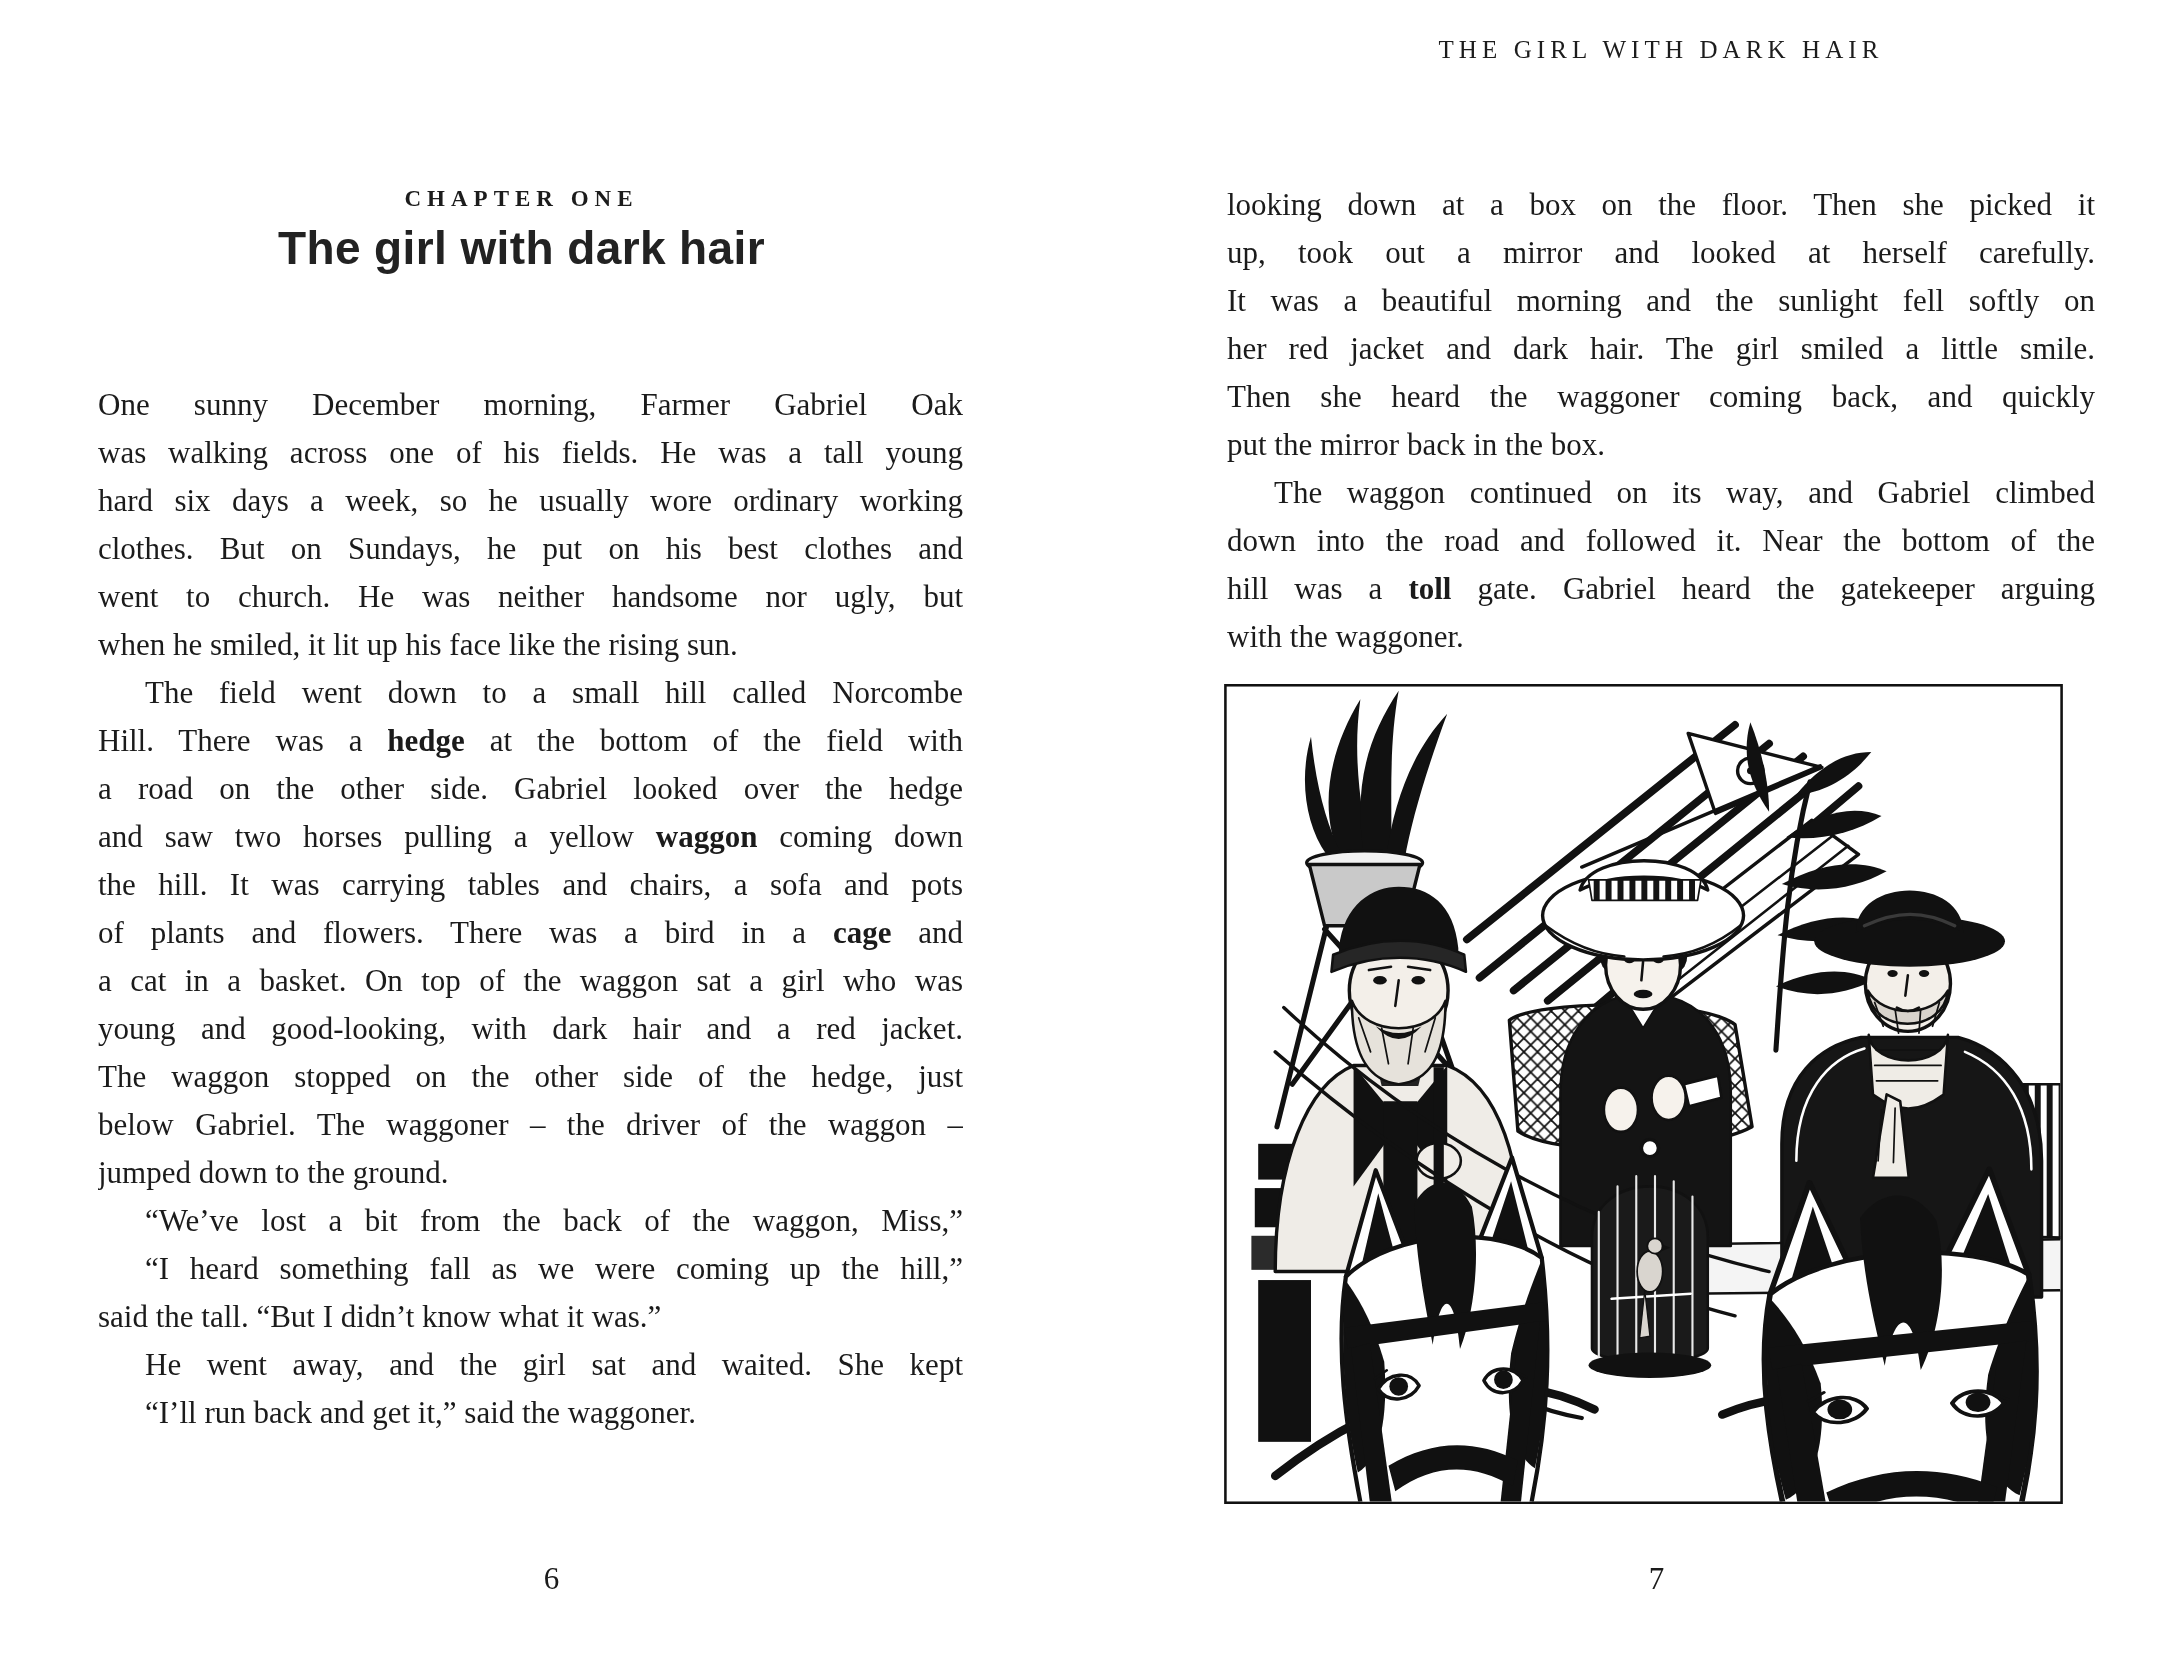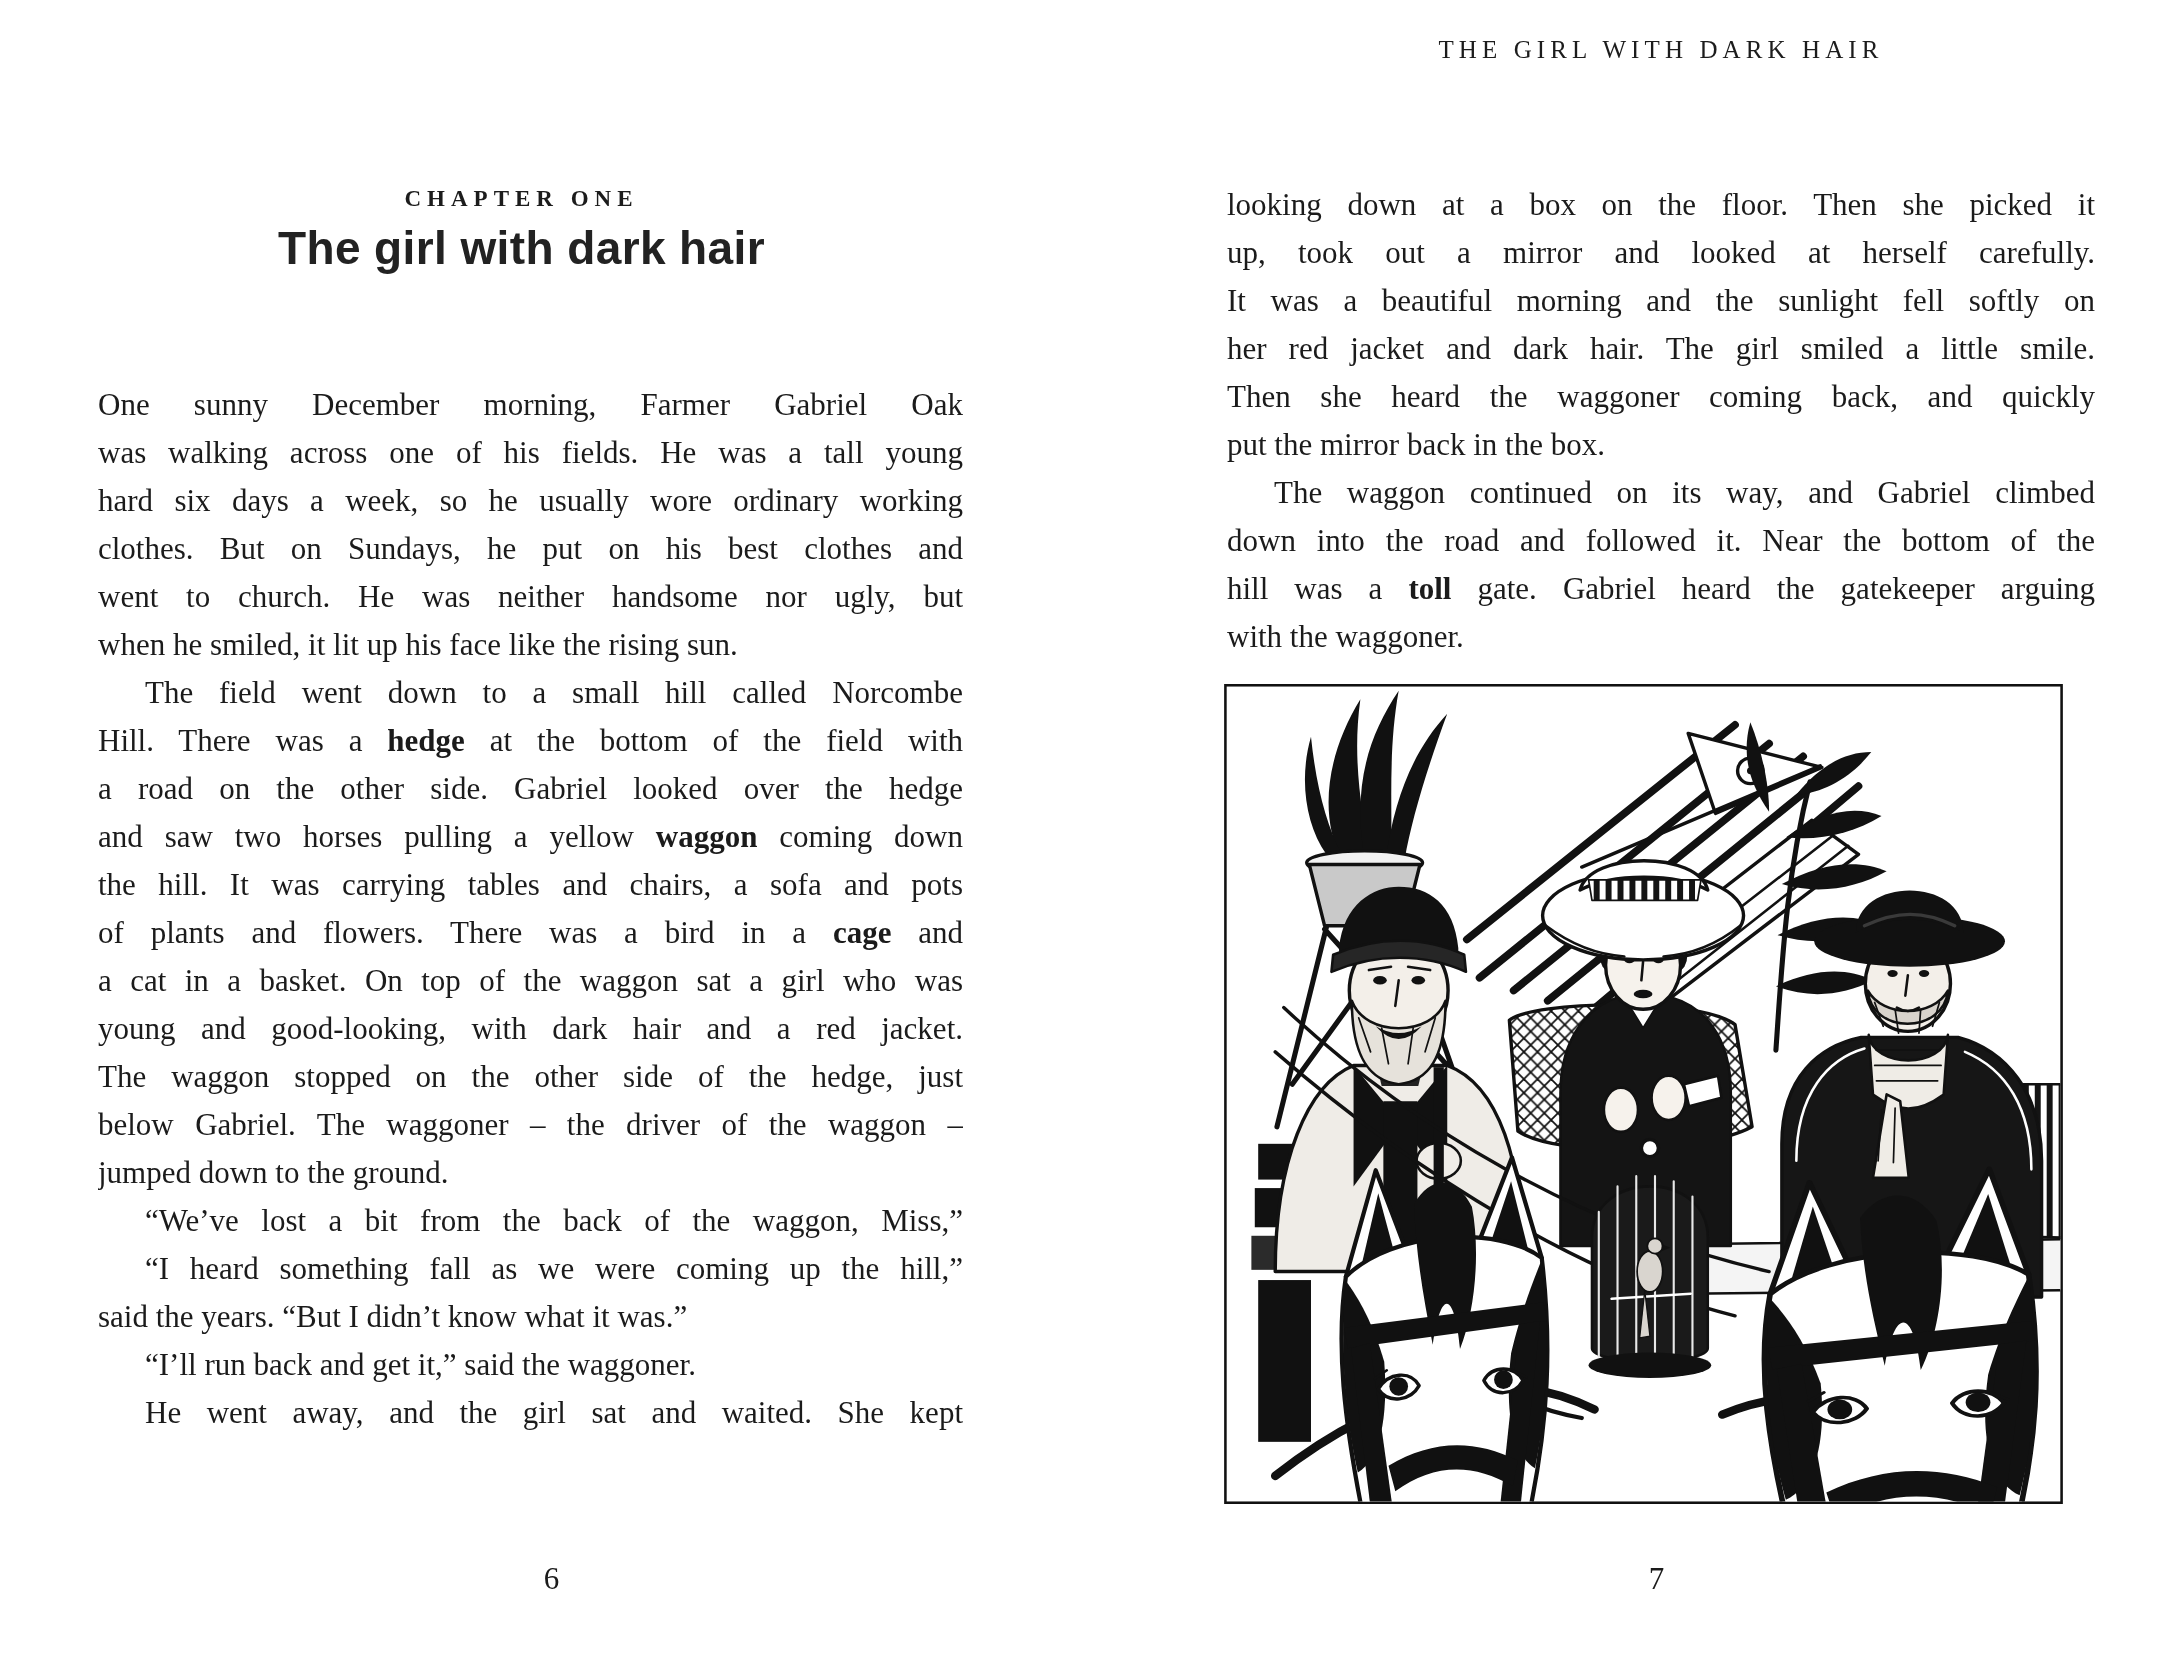--- a/index.html
+++ b/index.html
@@ -53,23 +53,23 @@
       <div class="bline">and saw two horses pulling a yellow <b>waggon</b> coming down</div>
       <div class="bline">the hill. It was carrying tables and chairs, a sofa and pots</div>
       <div class="bline">of plants and flowers. There was a bird in a <b>cage</b> and</div>
       <div class="bline">a cat in a basket. On top of the waggon sat a girl who was</div>
       <div class="bline">young and good-looking, with dark hair and a red jacket.</div>
       <div class="bline">The waggon stopped on the other side of the hedge, just</div>
       <div class="bline">below Gabriel. The waggoner – the driver of the waggon –</div>
       <div class="bline lastline">jumped down to the ground.</div>
       <div class="bline indent">“We’ve lost a bit from the back of the waggon, Miss,”</div>
       <div class="bline indent">“I heard something fall as we were coming up the hill,”</div>
-      <div class="bline lastline">said the years. “But I didn’t know what it was.”</div>
+      <div class="bline lastline">said the tall. “But I didn’t know what it was.”</div>
+      <div class="bline indent">He went away, and the girl sat and waited. She kept</div>
       <div class="bline lastline indent">“I’ll run back and get it,” said the waggoner.</div>
-      <div class="bline indent">He went away, and the girl sat and waited. She kept</div>
     </div>
   <div id="right-body" class="body-col">
       <div class="bline">looking down at a box on the floor. Then she picked it</div>
       <div class="bline">up, took out a mirror and looked at herself carefully.</div>
       <div class="bline">It was a beautiful morning and the sunlight fell softly on</div>
       <div class="bline">her red jacket and dark hair. The girl smiled a little smile.</div>
       <div class="bline">Then she heard the waggoner coming back, and quickly</div>
       <div class="bline lastline">put the mirror back in the box.</div>
       <div class="bline indent">The waggon continued on its way, and Gabriel climbed</div>
       <div class="bline">down into the road and followed it. Near the bottom of the</div>

